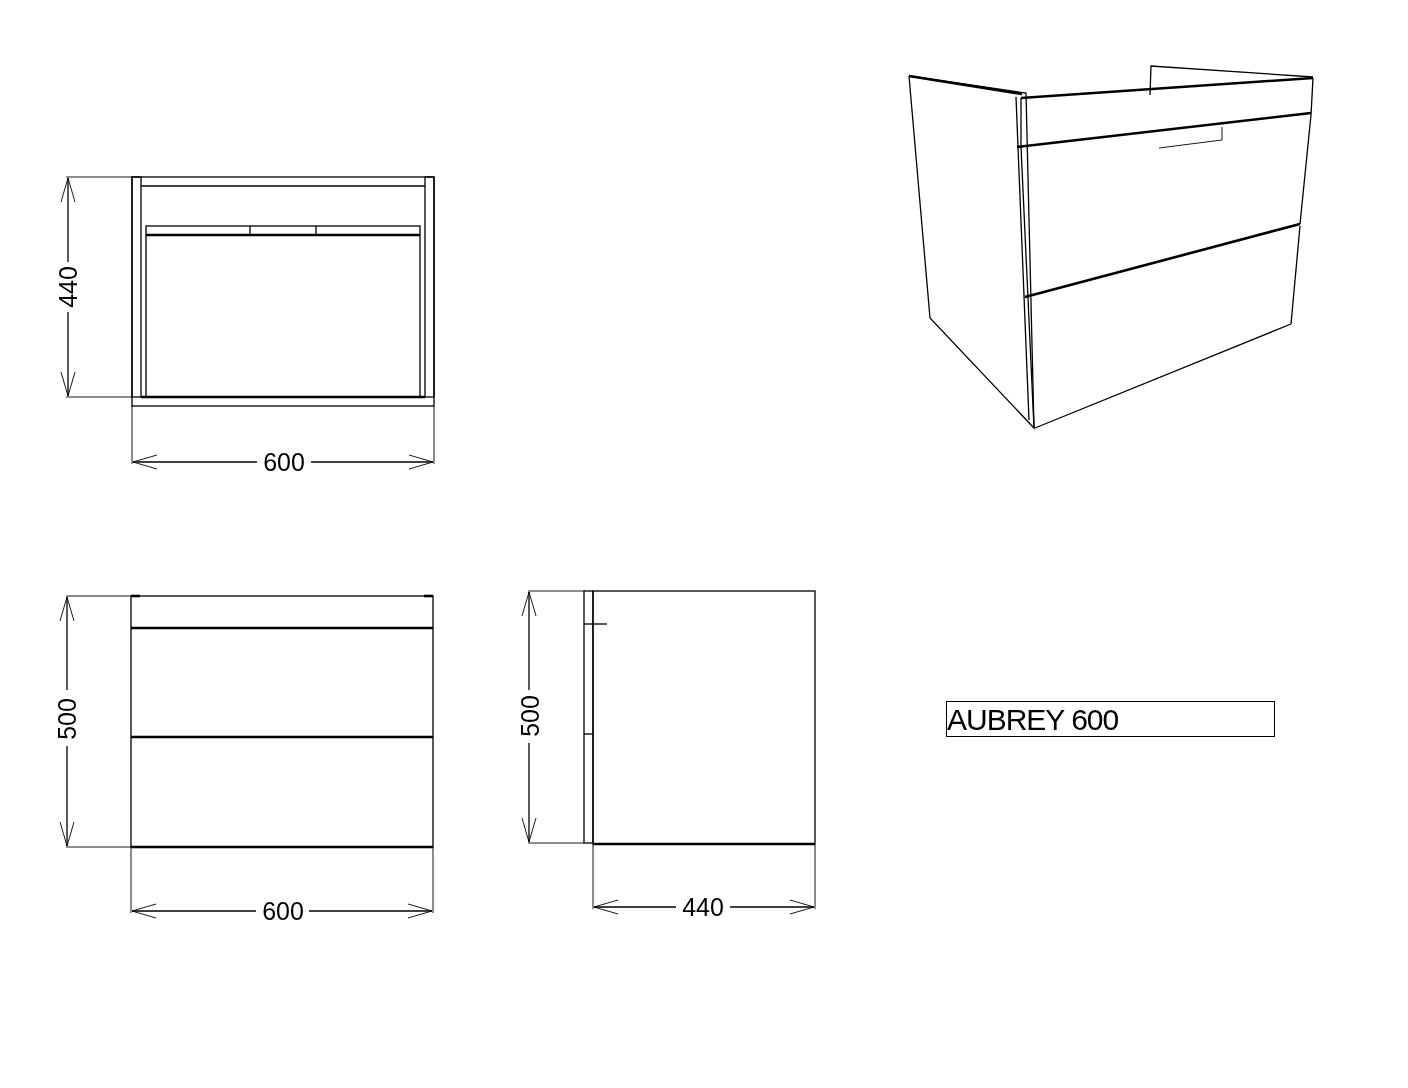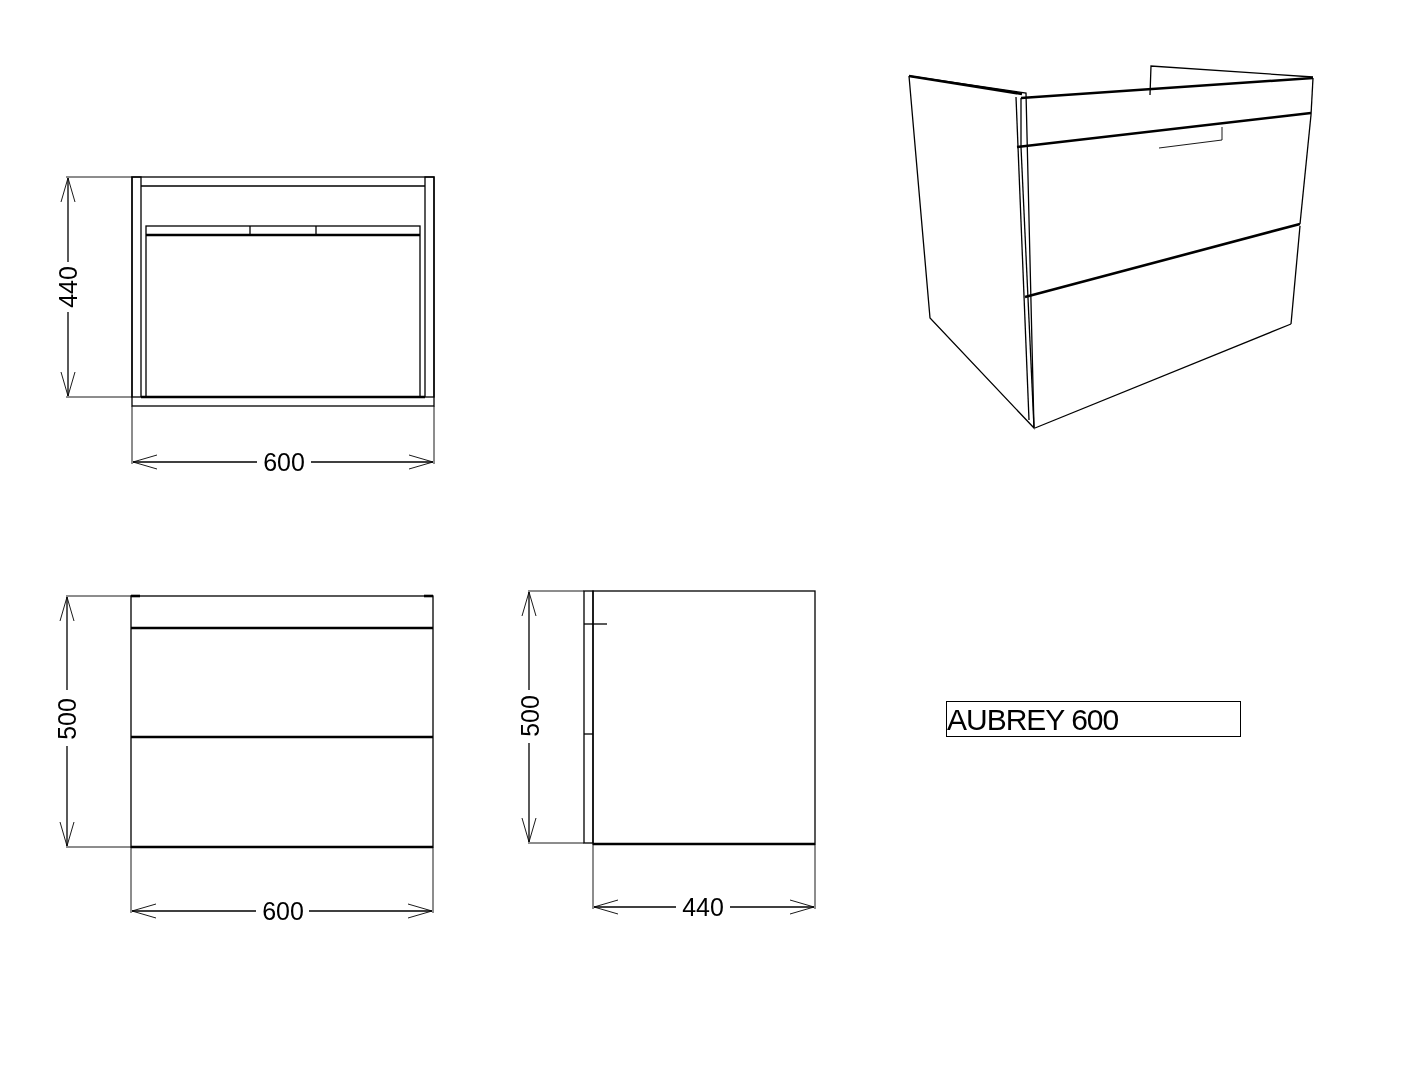--- a/index.html
+++ b/index.html
@@ -2,21 +2,21 @@
 <html><head>
 <meta charset="utf-8">
 <style>
   html, body { margin:0; padding:0; background:#ffffff; }
   body { width:1408px; height:1088px; position:relative; overflow:hidden; font-family:"Liberation Sans", sans-serif; }
   svg { position:absolute; left:0; top:0; }
   .ln { stroke:#000; fill:none; stroke-width:1.3; }
   .thk { stroke:#000; fill:none; stroke-width:2.6; }
   .thin { stroke:#000; fill:none; stroke-width:0.9; }
   .dim { font-family:"Liberation Sans", sans-serif; font-size:25px; fill:#000; }
-  .title-box { position:absolute; left:946px; top:701px; width:295px; height:36px; border:1px solid #000; box-sizing:border-box; }
+  .title-box { position:absolute; left:946px; top:701px; width:329px; height:36px; border:1px solid #000; box-sizing:border-box; }
   .title-text { position:absolute; left:0; top:1px; font-size:30px; letter-spacing:-1px; color:#000; line-height:34px; font-family:"Liberation Sans", sans-serif; }
 </style>
 </head>
 <body>
 
 <svg width="1408" height="1088" viewBox="0 0 1408 1088">
 
   <g>
 
     <rect class="ln" x="132" y="177" width="302" height="229"></rect>

